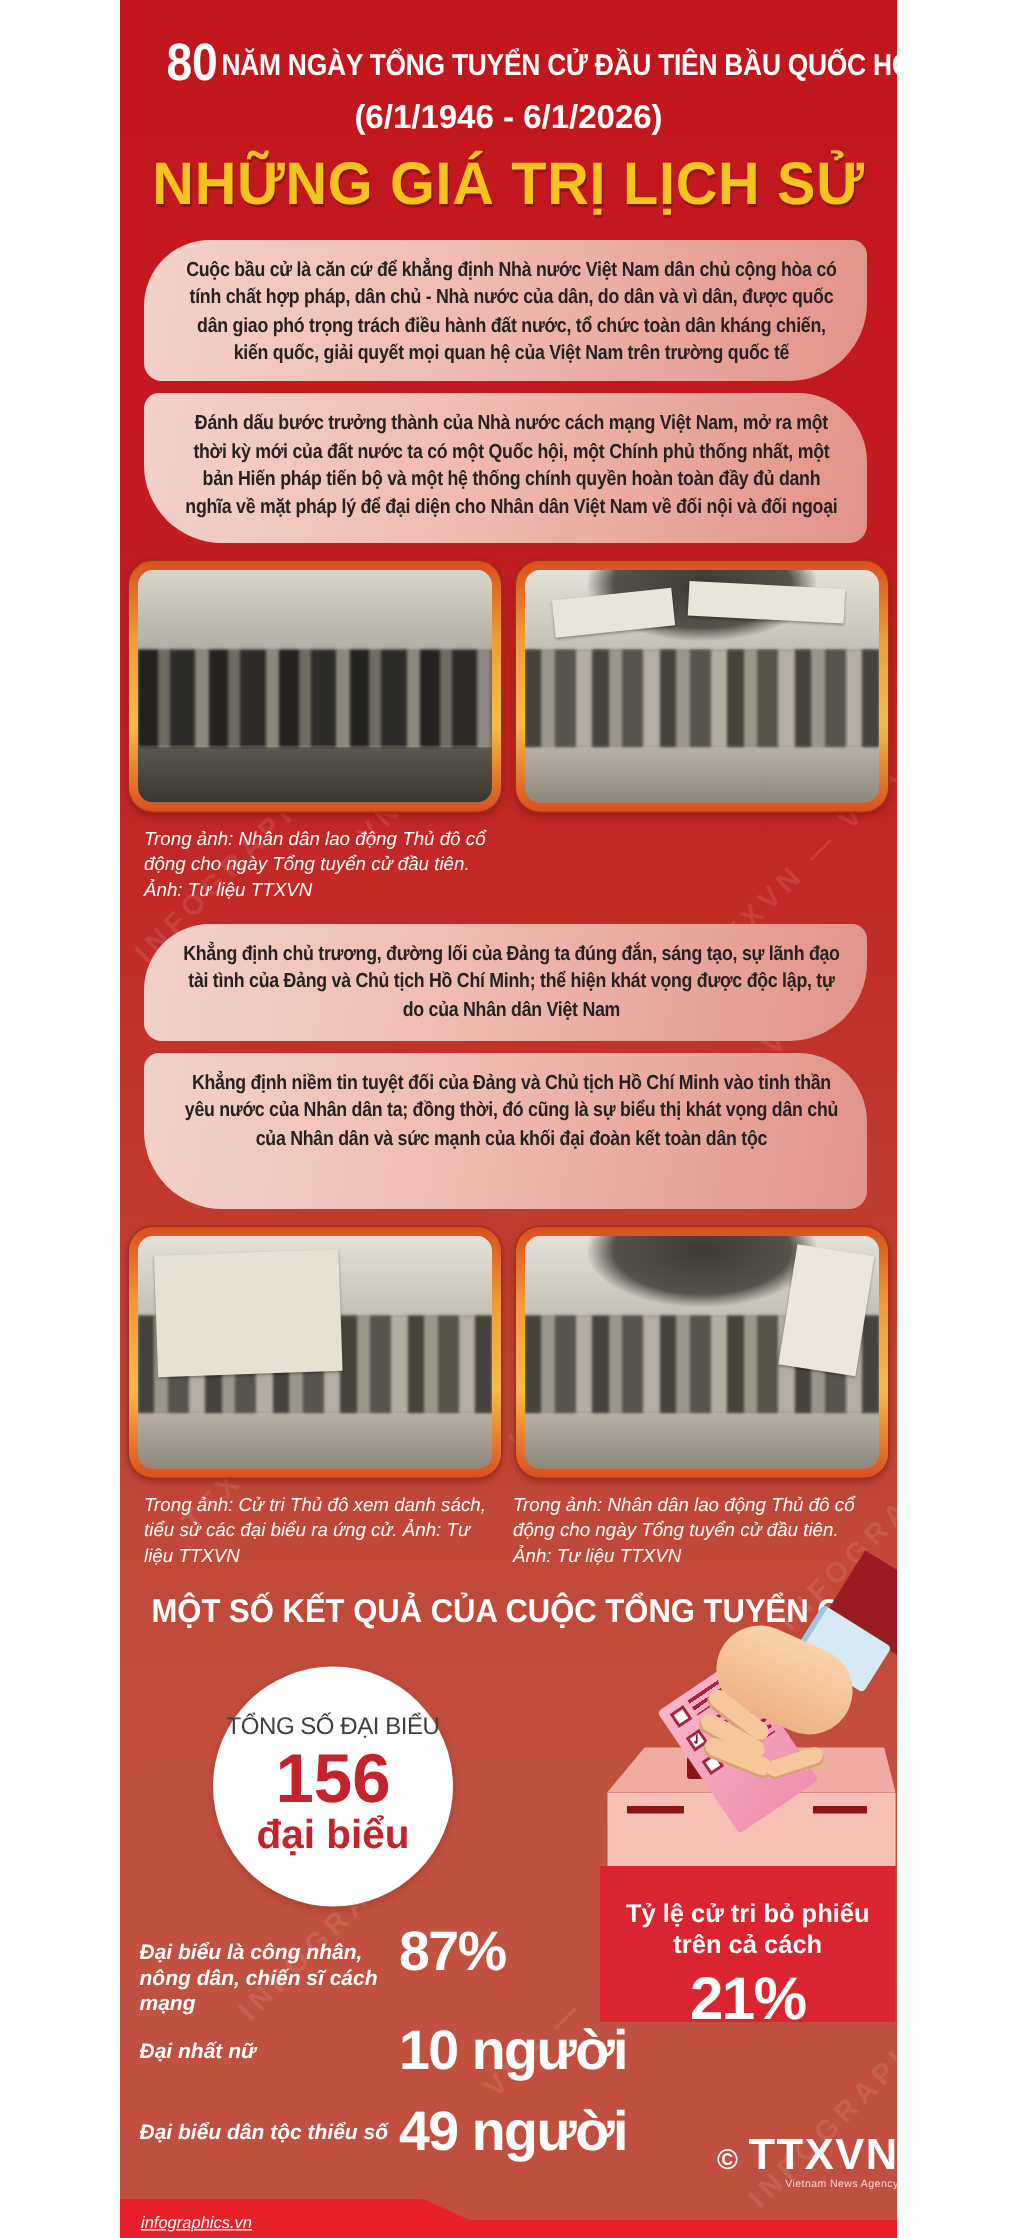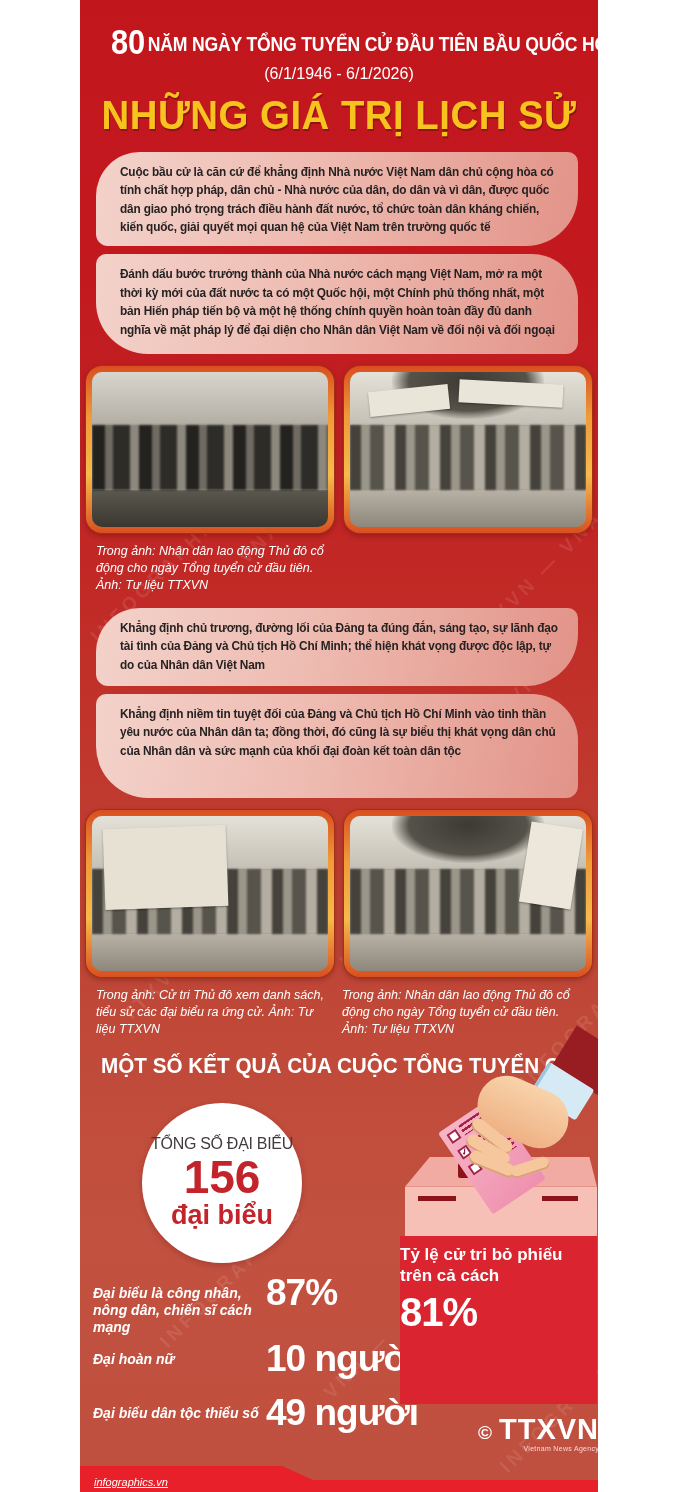--- a/index.html
+++ b/index.html
@@ -7,28 +7,28 @@
         font-family:"Liberation Sans",sans-serif;}
   .poster{position:absolute;left:80px;top:0;width:518px;height:1492px;overflow:hidden;
         background:linear-gradient(180deg,#c2161d 0%,#c2191f 18%,#c12a26 40%,#bf4434 62%,#c25140 82%,#bf4f3e 100%);}
   
   .wm{position:absolute;color:rgba(255,255,255,0.10);font-weight:700;font-size:19px;
       letter-spacing:4px;transform:rotate(-45deg);white-space:nowrap;pointer-events:none;z-index:1;}
   
   .hdr1{margin:22px 0 0;text-align:center;color:#fff;font-weight:700;font-size:20px;
         white-space:nowrap;transform:scaleX(.88);letter-spacing:-.2px;position:relative;z-index:2;}
   .big80{font-size:35px;vertical-align:-3px;margin-right:3px;}
-  .hdr2{text-align:center;color:#fff;font-weight:400;font-size:16px;margin-top:3px;position:relative;z-index:2;}
+  .hdr2{text-align:center;color:#fff;font-weight:700;font-size:22px;margin-top:3px;position:relative;z-index:2;}
   .main-title{margin:10px 0 0;text-align:center;color:#f6c31f;font-weight:700;font-size:40px;
         white-space:nowrap;transform:scaleX(.96);text-shadow:1px 2px 0 rgba(96,10,12,.5);
         position:relative;z-index:2;letter-spacing:.5px;}
   
   .vblock{position:relative;z-index:2;margin:8px 14px 0 16px;width:482px;box-sizing:border-box;
         padding:11px 16px 10px 24px;color:#262222;font-weight:700;font-size:13.5px;line-height:1.36;
-        background:linear-gradient(100deg,#f3d2ca 0%,#eebbb1 45%,#e29388 100%);}
+        background:linear-gradient(100deg,#f3d2ca 0%,#eebbb1 45%,#e29388 100%);text-align:center;}
   .vblock .fit{display:block;width:114%;transform:scaleX(.877);transform-origin:left top;letter-spacing:-.2px;}
   .v-left{border-radius:44px 10px 52px 12px;min-height:94px;}
   .v-right{border-radius:10px 46px 12px 52px;min-height:100px;}
   .mt14{margin-top:14px;} .mt8{margin-top:8px;}
   .vb1{min-height:94px;} .vb2{min-height:100px;} .vb3{min-height:78px;} .vb4{min-height:104px;}
   
   .photo-row{display:flex;justify-content:space-between;margin:12px 6px 0;position:relative;z-index:2;}
   .frame{width:248px;height:167px;box-sizing:border-box;padding:6px;border-radius:16px;
         background:linear-gradient(180deg,#d94f1f 0%,#f09a38 30%,#f6bb4a 65%,#d94f1f 100%);
         box-shadow:0 0 0 1px #a53017,0 2px 6px rgba(60,0,0,.4);}
@@ -65,22 +65,22 @@
   .stat-value{position:absolute;left:186px;top:-13px;color:#fff;font-weight:700;font-size:37px;
         letter-spacing:-1px;white-space:nowrap;}
   .sr1{top:200px;} .sr2{top:266px;} .sr3{top:320px;}
   
   .lid-top{position:absolute;left:325px;top:72px;width:192px;height:30px;background:#f2aba3;
         clip-path:polygon(13% 0,96% 0,100% 100%,0 100%);z-index:2;}
   .slot{position:absolute;left:378px;top:78px;width:64px;height:15px;background:#8c1418;border-radius:2px;z-index:2;}
   .lid-front{position:absolute;left:325px;top:102px;width:192px;height:49px;background:#f6c0b7;z-index:2;}
   .dash{position:absolute;height:5px;background:#8c1418;z-index:3;}
   .dash1{left:338px;top:111px;width:38px;} .dash2{left:462px;top:111px;width:36px;}
-  .box-body{position:absolute;left:320px;top:151px;width:197px;height:168px;background:#da2430;
-        color:#fff;text-align:left;box-sizing:border-box;padding-top:8px;z-index:2;}
+  .box-body{position:absolute;left:320px;top:151px;width:197px;height:104px;background:#da2430;
+        color:#fff;text-align:center;box-sizing:border-box;padding-top:21px;z-index:2;}
   .box-label{font-weight:700;font-size:17px;line-height:1.28;}
   .box-value{font-weight:700;font-size:40px;margin-top:3px;letter-spacing:-1px;}
   
   .sleeve{position:absolute;left:478px;top:-42px;width:80px;height:48px;background:#971d22;
         transform:rotate(32deg);z-index:6;}
   .cuff{position:absolute;left:455px;top:-12px;width:50px;height:36px;background:#d6eaf6;
         border-left:4px solid #9cc6dd;transform:rotate(32deg);border-radius:3px;z-index:7;}
   .palm{position:absolute;left:396px;top:-2px;width:94px;height:58px;border-radius:30px;
         background:linear-gradient(180deg,#f8d3ab,#efb184);transform:rotate(24deg);z-index:8;}
   .finger{position:absolute;width:48px;height:14px;border-radius:8px;background:#f6c79c;
@@ -197,21 +197,21 @@
         <div class="tc-label">TỔNG SỐ ĐẠI BIỂU</div>
         <div class="tc-number">156</div>
         <div class="tc-unit">đại biểu</div>
       </div>
 
       <div class="stat-row sr1">
         <div class="stat-label">Đại biểu là công nhân, nông dân, chiến sĩ cách mạng</div>
         <div class="stat-value">87%</div>
       </div>
       <div class="stat-row sr2">
-        <div class="stat-label">Đại hoàn nữ</div>
+        <div class="stat-label">Đại nhất nữ</div>
         <div class="stat-value">10 người</div>
       </div>
       <div class="stat-row sr3">
         <div class="stat-label">Đại biểu dân tộc thiểu số</div>
         <div class="stat-value">49 người</div>
       </div>
 
       <div class="lid-top"></div>
       <div class="slot"></div>
       <div class="lid-front"></div>
@@ -238,21 +238,21 @@
       <div class="finger fg1"></div>
       <div class="finger fg2"></div>
       <div class="finger fg3"></div>
       <div class="finger thumb"></div>
 
       <div class="box-body">
         <div class="box-label">
           <div>Tỷ lệ cử tri bỏ phiếu</div>
           <div>trên cả cách</div>
         </div>
-        <div class="box-value">81%</div>
+        <div class="box-value">21%</div>
       </div>
 
       <div class="logo">
         <span class="copyright">©</span>
         <span>
           <div class="agency">TTXVN</div>
           <div class="agency-sub">Vietnam News Agency</div>
         </span>
       </div>
     </div>

